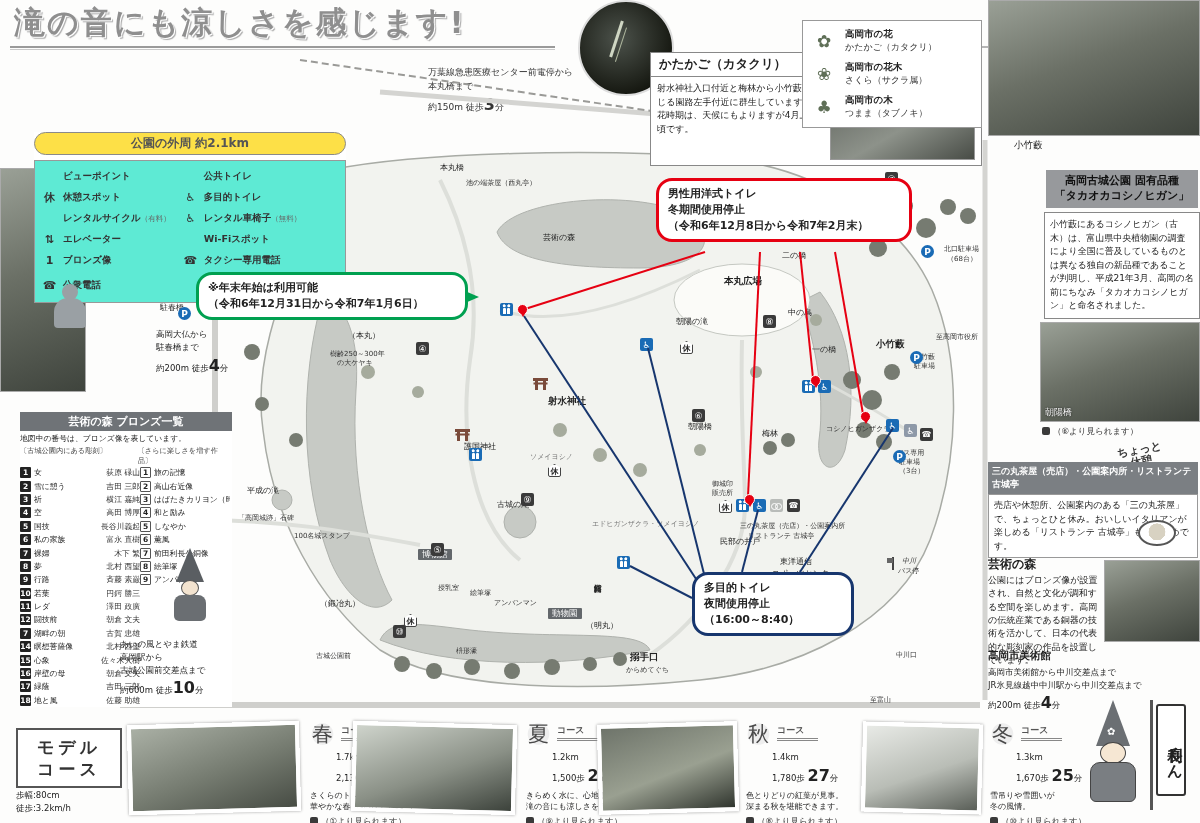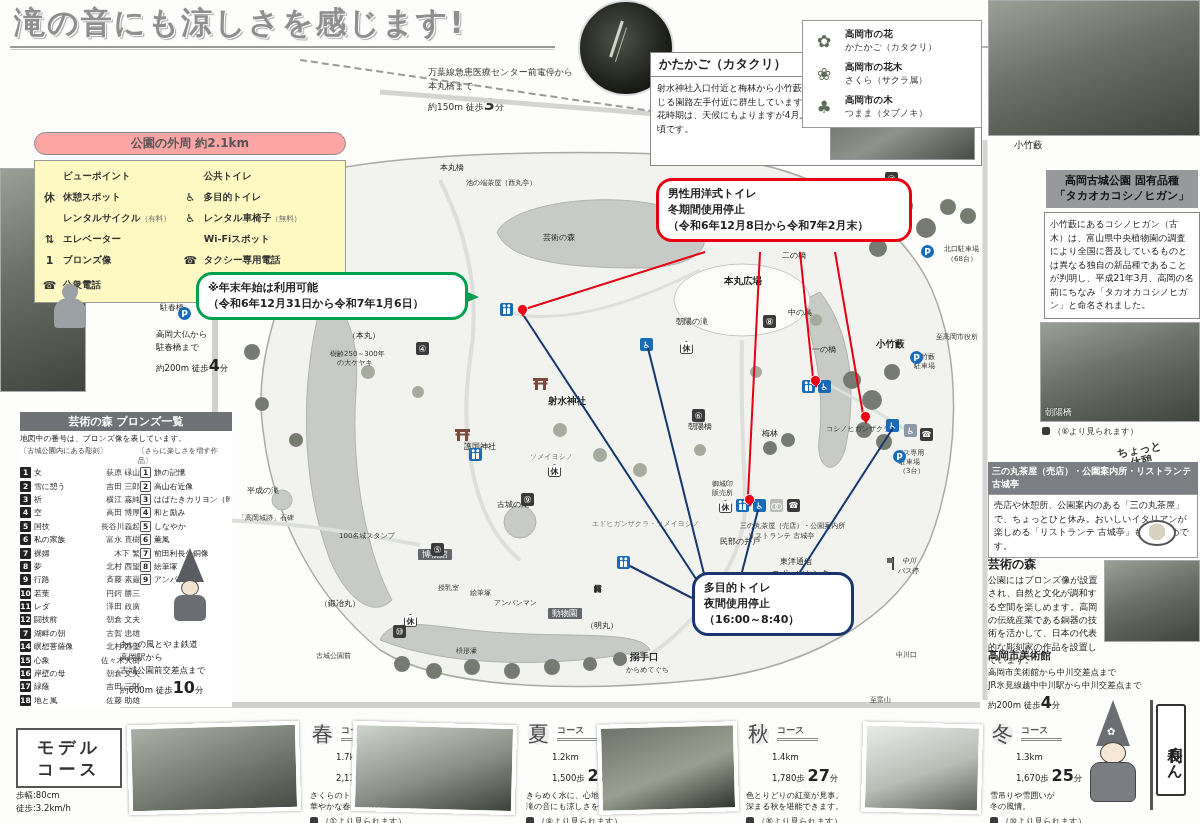--- a/index.html
+++ b/index.html
@@ -15,23 +15,23 @@
     border-top:2px solid #9a9a9a; border-bottom:1px solid #c9c9c9; }
   .title-underline2 { position:absolute; left:960px; top:46px; width:60px; border-top:2px solid #b5b5b5; }
 
   
   .panel { position:absolute; background:#fff; }
   .hdr-bar { background:#6f7377; color:#fff; font-weight:bold; text-align:center; }
 
   
   .legend { left:34px; top:132px; width:312px; }
   .legend-pill { border:1.5px solid #8a8a8a; border-radius:12px; text-align:center;
-    font-weight:bold; font-size:12px; color:#555; padding:2px 0; margin-bottom:5px; background:#fca5a5; }
+    font-weight:bold; font-size:12px; color:#555; padding:2px 0; margin-bottom:5px; background:#fde047; }
   .legend-box { border:1px solid #999; padding:6px 6px 4px 6px; display:grid;
-    grid-template-columns:1fr 1.15fr; gap:2px 4px; background:#fef9c3; }
+    grid-template-columns:1fr 1.15fr; gap:2px 4px; background:#5eead4; }
   .lgd-item { display:flex; align-items:center; gap:5px; font-size:9.5px; font-weight:bold;
     color:#333; min-height:19px; }
   .lgd-item .sub { font-weight:normal; font-size:7.5px; color:#666; }
   .ic { flex:0 0 17px; width:17px; height:17px; display:inline-flex; align-items:center;
     justify-content:center; font-size:11px; position:relative; }
 
   
   .tram-note { position:absolute; left:428px; top:66px; font-size:9px; color:#333; line-height:1.5; }
   .bignum { font-size:16px; font-weight:bold; }
   .katakago { left:650px; top:52px; width:332px; border:1.5px solid #888; }
@@ -445,21 +445,21 @@
       <div class="mlabel t" style="left: 914px; top: 363px;">駐車場</div>
       <div class="mlabel t" style="left: 944px; top: 246px;">北口駐車場</div>
       <div class="mlabel t" style="left: 947px; top: 256px;">（68台）</div>
       <div class="mlabel t" style="left: 936px; top: 334px;">至高岡市役所</div>
       <div class="mlabel t" style="left: 838px; top: 142px;">万葉線広小路電停</div>
       <div class="mlabel t" style="left: 838px; top: 151px;">広小路バス乗り場</div>
       <div class="mlabel t" style="left: 870px; top: 697px;">至富山</div>
       <div class="mlabel t" style="left: 896px; top: 652px;">中川口</div>
       <div class="mlabel t" style="left: 316px; top: 653px;">古城公園前</div>
       <div class="mlabel t" style="left: 238px; top: 515px;">「高岡城跡」石碑</div>
-      <div class="mlabel t" style="left: 294px; top: 533px; padding-left: 45px;">100名城スタンプ</div>
+      <div class="mlabel t" style="left: 294px; top: 533px;">100名城スタンプ</div>
       <div class="mlabel t" style="left: 330px; top: 351px;">樹齢250～300年</div>
       <div class="mlabel t" style="left: 337px; top: 360px;">の大ケヤキ</div>
       <div class="mlabel t g" style="left: 530px; top: 454px;">ソメイヨシノ</div>
       <div class="mlabel t g" style="left: 592px; top: 521px;">エドヒガンザクラ・ソメイヨシノ</div>
     </div>
 
   <svg class="lines" width="1200" height="823" viewBox="0 0 1200 823">
     <g stroke="#e60012" stroke-width="2">
       <line x1="705" y1="252" x2="525" y2="309"></line>
       <line x1="760" y1="252" x2="748" y2="496"></line>

